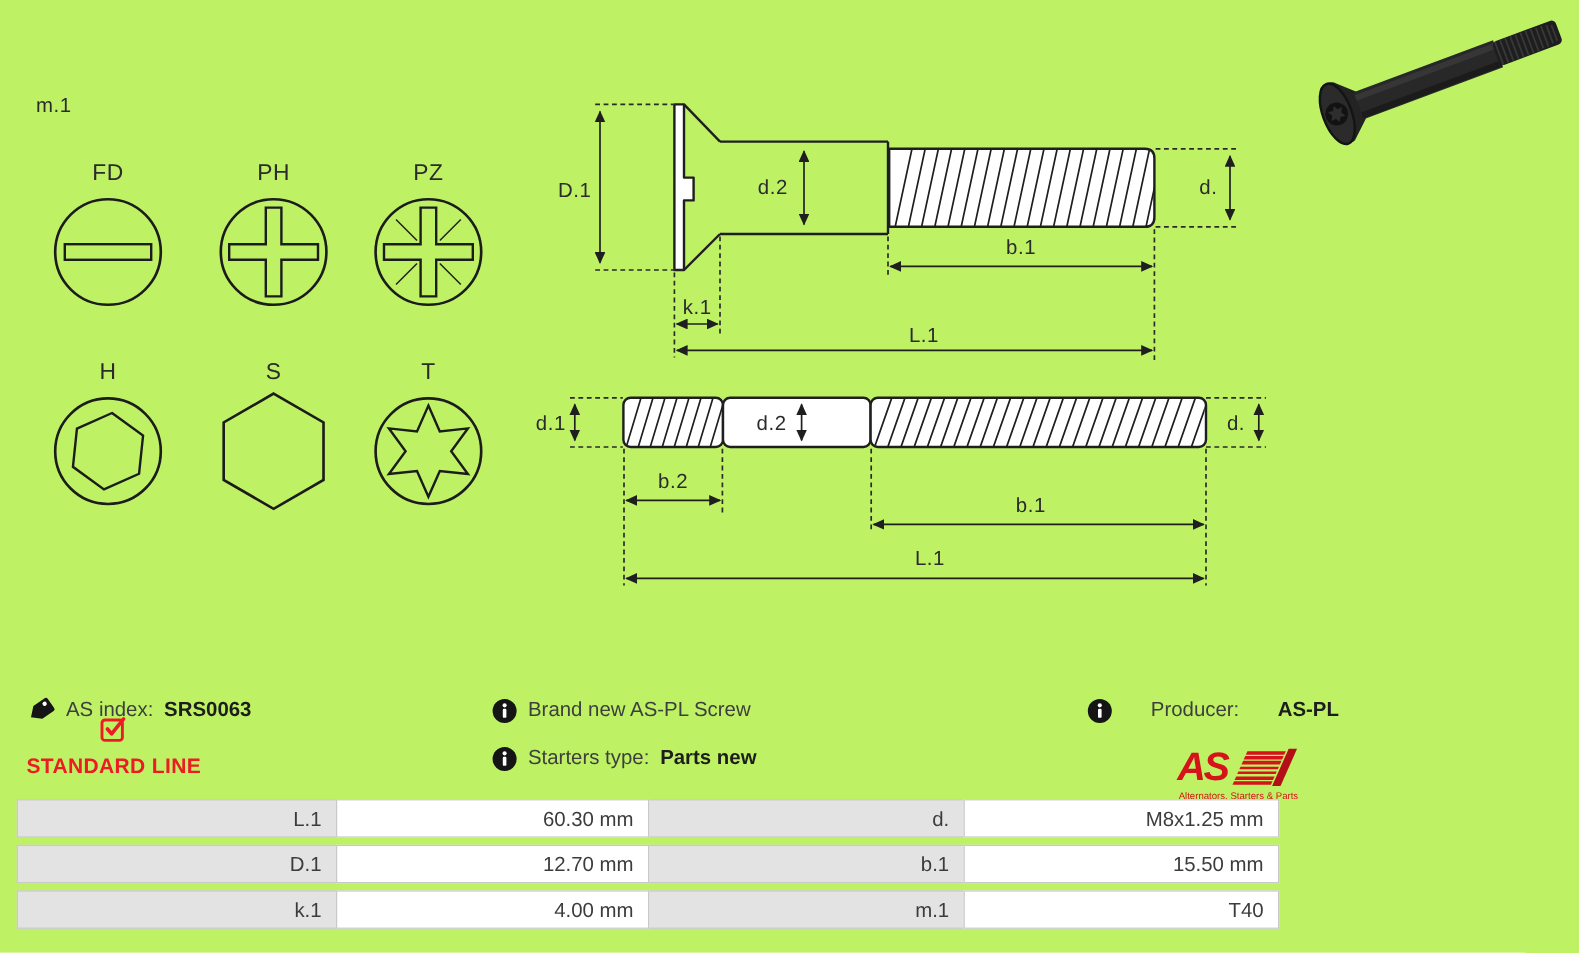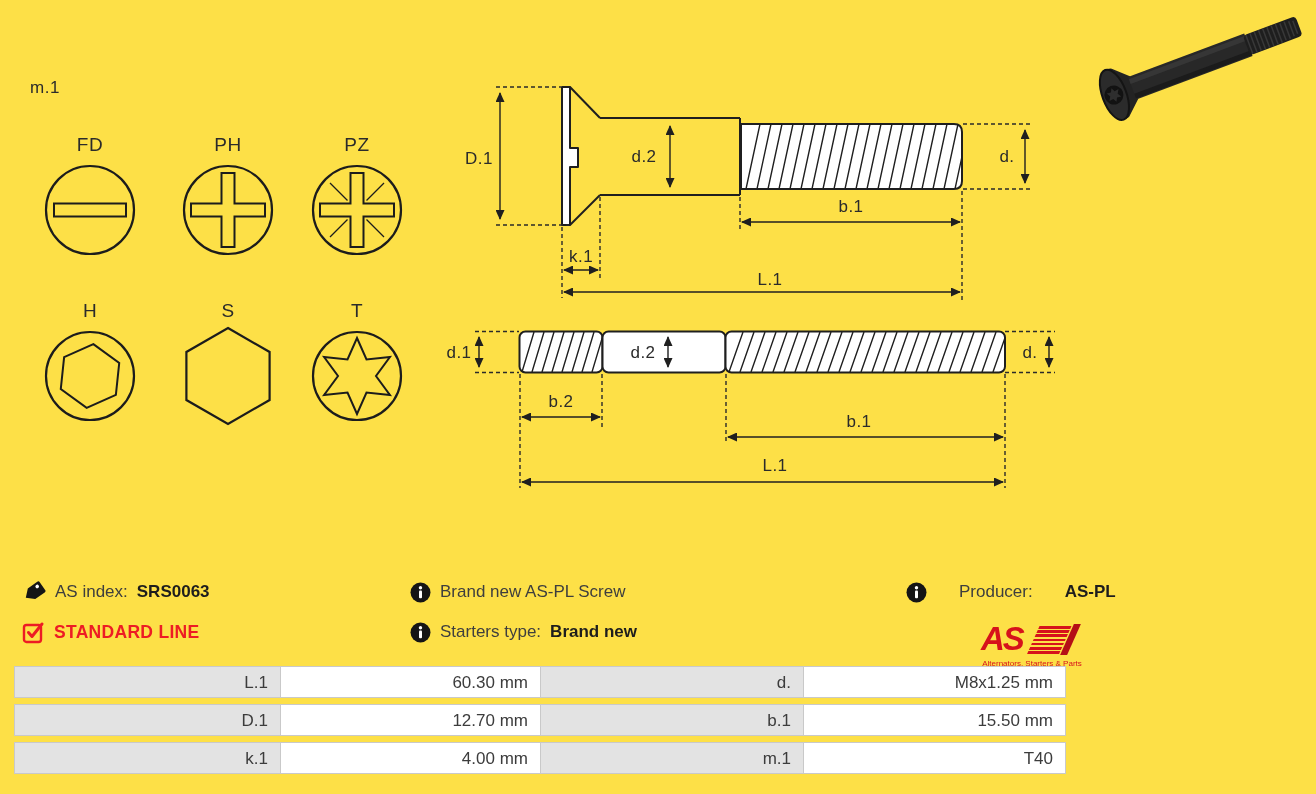--- a/index.html
+++ b/index.html
@@ -1,16 +1,16 @@
 <!DOCTYPE html>
 <html><head>
 <meta charset="utf-8">
 <style>
   html,body{margin:0;padding:0;background:#fff;}
-  #stage{position:relative;width:1316px;height:794px;background:#fde047;overflow:hidden;
+  #stage{position:relative;width:1316px;height:794px;background:#bef264;overflow:hidden;
          font-family:"Liberation Sans",sans-serif;color:#3e3e3e;}
 
   
   .m1-label{position:absolute;left:30px;top:78px;font-size:17px;letter-spacing:.5px;color:#2b2b2b;}
   .drive-item{position:absolute;width:100px;text-align:center;}
   .drive-label{font-size:19px;letter-spacing:.5px;color:#2b2b2b;height:20px;}
   .drive-item svg{display:block;margin:6px auto 0;}
   .ic{stroke:#1c1c1c;stroke-width:2.2;fill:none;stroke-linejoin:miter;}
   .ic-thin{stroke:#1c1c1c;stroke-width:1.2;fill:none;}
 
@@ -225,21 +225,21 @@
     <svg width="24" height="24" viewBox="0 0 24 24">
       <g transform="rotate(-35 12 12)">
         <path d="M2,12 L9,5.5 H20.5 A1.8,1.8 0 0 1 22.3,7.3 V16.7 A1.8,1.8 0 0 1 20.5,18.5 H9 Z" fill="#151515"></path>
         <circle cx="17.8" cy="9.3" r="1.8" fill="#fff"></circle>
       </g>
     </svg>
     <span>AS index:</span>
     <span class="b">SRS0063</span>
   </div>
 
-  <div class="info-row red-line" style="left:22px;top:620px;">
+  <div class="info-row red-line" style="left:22px;top:596px;flex-direction:column;">
     <svg width="23" height="23" viewBox="0 0 23 23">
       <rect x="2" y="4" width="17" height="17" rx="2.5" fill="none" stroke="#ed1c24" stroke-width="2.4"></rect>
       <path d="M6.5,11.5 L10,15.5 L20,3" fill="none" stroke="#ed1c24" stroke-width="3" stroke-linecap="round" stroke-linejoin="round"></path>
     </svg>
     <span>STANDARD LINE</span>
   </div>
 
   <div class="info-row" style="left:410px;top:580px;">
     <svg width="21" height="21" viewBox="0 0 21 21">
       <circle cx="10.5" cy="10.5" r="10" fill="#151515"></circle>
@@ -249,21 +249,21 @@
     <span>Brand new AS-PL Screw</span>
   </div>
 
   <div class="info-row" style="left:410px;top:620px;">
     <svg width="21" height="21" viewBox="0 0 21 21">
       <circle cx="10.5" cy="10.5" r="10" fill="#151515"></circle>
       <circle cx="10.5" cy="5.8" r="1.7" fill="#fff"></circle>
       <rect x="9" y="8.6" width="3" height="7.6" rx="1" fill="#fff"></rect>
     </svg>
     <span>Starters type:</span>
-    <span class="b">Brand new</span>
+    <span class="b">Parts new</span>
   </div>
 
   <div class="info-row" style="left:906px;top:580px;gap:32px;">
     <svg width="21" height="21" viewBox="0 0 21 21">
       <circle cx="10.5" cy="10.5" r="10" fill="#151515"></circle>
       <circle cx="10.5" cy="5.8" r="1.7" fill="#fff"></circle>
       <rect x="9" y="8.6" width="3" height="7.6" rx="1" fill="#fff"></rect>
     </svg>
     <span>Producer:</span>
     <span class="b">AS-PL</span>

